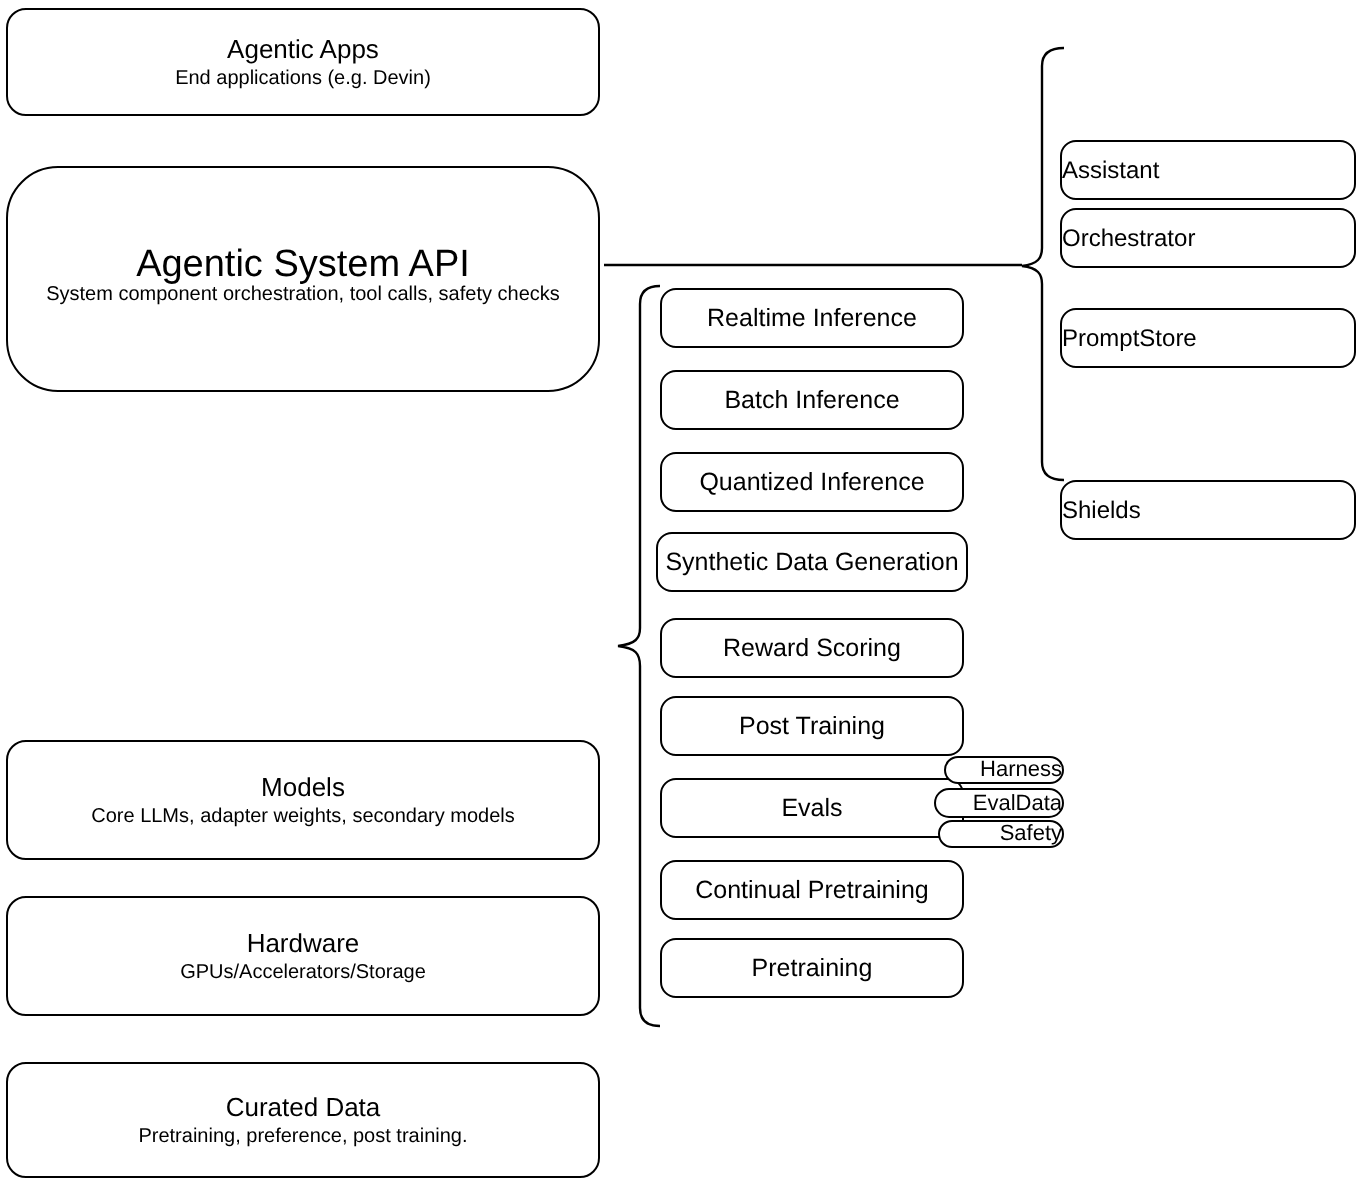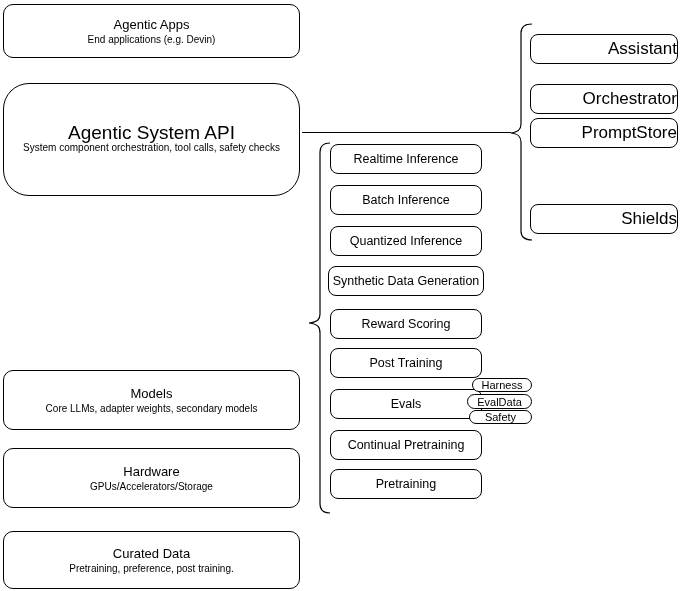--- a/index.html
+++ b/index.html
@@ -30,29 +30,29 @@
     box-sizing:border-box;
     display:flex;align-items:center;justify-content:center;
     font-size:12.5px;white-space:nowrap;
   }
   .svc.wide{left:328px;width:156px;}
   
   .comp{
     position:absolute;left:530px;width:148px;height:30px;
     border:1px solid #000;border-radius:8px;background:#fff;
     box-sizing:border-box;
-    display:flex;align-items:center;justify-content:flex-end;
-    font-size:17px;white-space:nowrap;
+    display:flex;align-items:center;justify-content:flex-start;
+    font-size:12px;white-space:nowrap;margin-top:36px;
   }
   
   .pill{
     position:absolute;
     border:1px solid #000;border-radius:8px;background:#fff;
     box-sizing:border-box;z-index:3;
-    display:flex;align-items:center;justify-content:center;
+    display:flex;align-items:center;justify-content:flex-end;
     font-size:11px;white-space:nowrap;
   }
 </style>
 </head>
 <body>
 
 <div class="canvas">
 
   <svg class="connector-layer" width="682" height="591" viewBox="0 0 682 591" fill="none" stroke="#000" stroke-width="1.2">
     <path d="M 302 132.5 L 511 132.5"></path>
@@ -120,21 +120,21 @@
   <div class="pill" style="left:467px;top:394px;width:65px;height:15px">
     <span>EvalData</span>
   </div>
   <div class="pill" style="left:469px;top:410px;width:63px;height:14px">
     <span>Safety</span>
   </div>
 
   <div class="comp" style="top:34px">
     <span>Assistant</span>
   </div>
-  <div class="comp" style="top:84px">
+  <div class="comp" style="top:68px">
     <span>Orchestrator</span>
   </div>
   <div class="comp" style="top:118px">
     <span>PromptStore</span>
   </div>
   <div class="comp" style="top:204px">
     <span>Shields</span>
   </div>
 
 </div>

